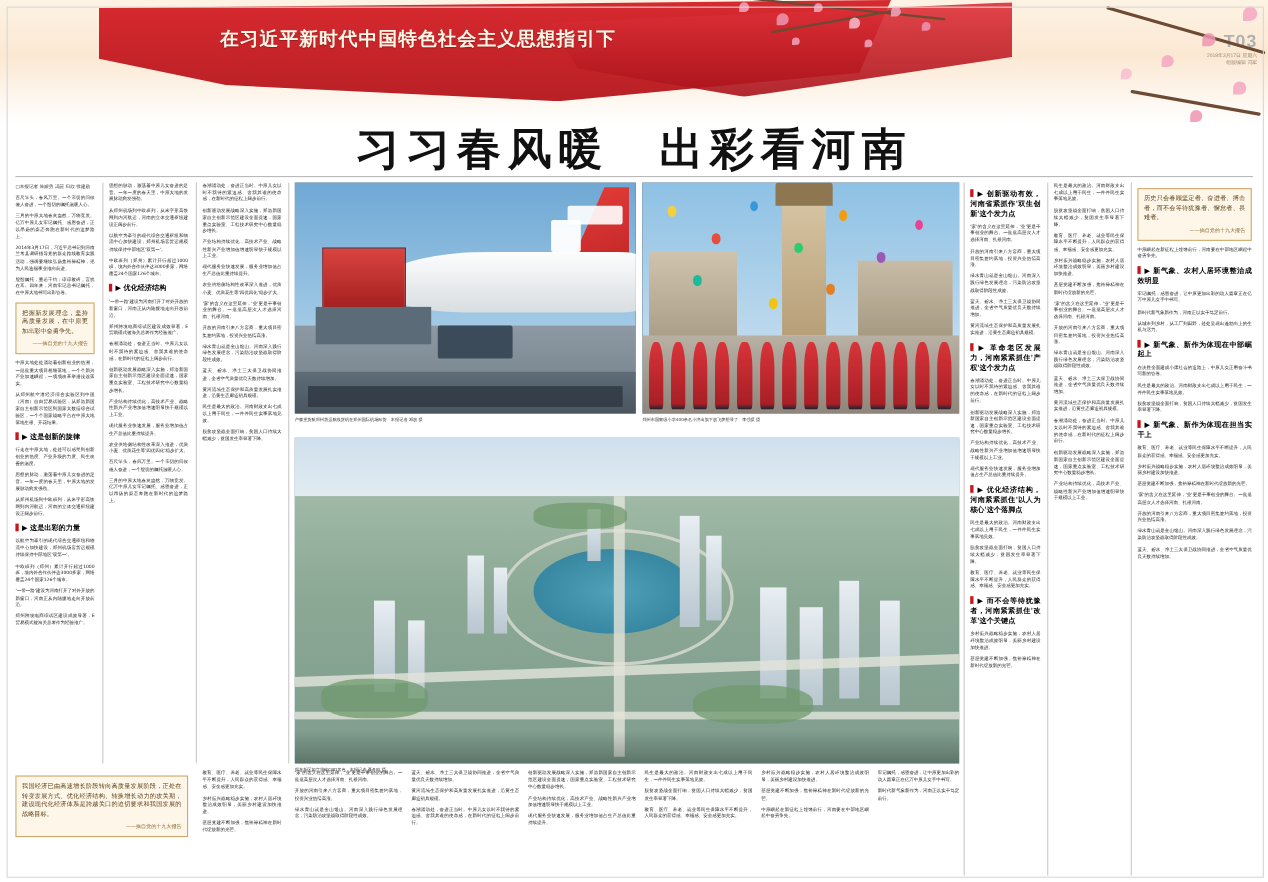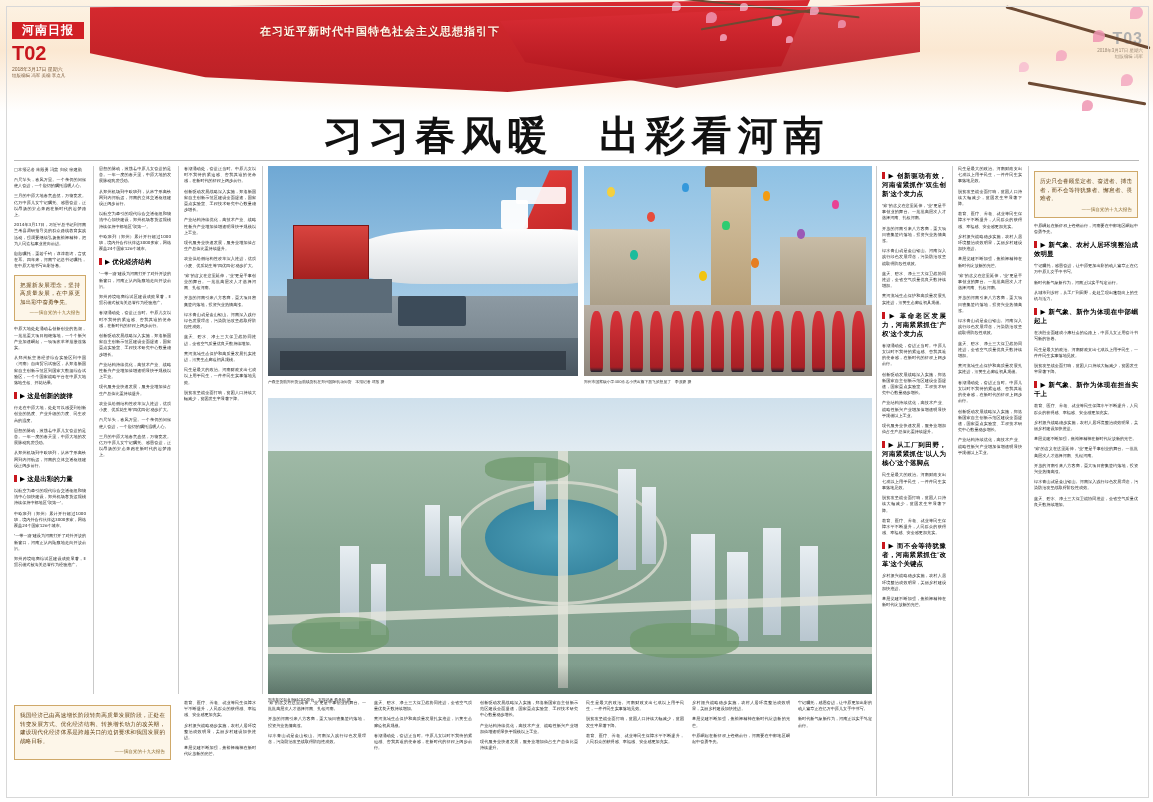--- a/index.html
+++ b/index.html
@@ -74,21 +74,21 @@
   .masthead-credit {
     color: #7a5a3a;
     font-size: 4.5px;
     line-height: 6px;
   }
   .banner-title-small {
     position: absolute;
     left: 100px; top: 24px;
     width: 560px;
     color: #fff8e7;
-    font-size: 11px;
+    font-size: 17px;
     font-weight: bold;
     letter-spacing: 1px;
     text-align: center;
     text-shadow: 0 1px 1px rgba(0,0,0,.25);
   }
   .banner-title-big {
     position: absolute;
     left: 120px; top: 46px;
     width: 540px;
     text-align: center;
@@ -267,26 +267,20 @@
 </style>
 </head>
 <body>
 
 <div class="page">
 
   <div class="banner">
     <div class="banner-red-swoosh"></div>
     <div class="banner-red-swoosh2"></div>
 
-    <div class="masthead">
-      <div class="masthead-logo">河南日报</div>
-      <div class="masthead-page">T02</div>
-      <div class="masthead-date">2018年3月17日 星期六</div>
-      <div class="masthead-credit">组版编辑 冯军 美编 李点凡</div>
-    </div>
 
     <div class="banner-title-small">在习近平新时代中国特色社会主义思想指引下</div>
 
     <div class="banner-right-page">
       <div class="num">T03</div>
       <div class="sub">2018年3月17日 星期六</div>
       <div class="sub">组版编辑 冯军</div>
     </div>
 
     <div class="blossom-branch blossom-left">
@@ -502,21 +496,21 @@
     <p class="ptext">'家'的含义在这里延伸，'业'更是干事创业的舞台。一批批高层次人才选择河南、扎根河南。</p>
     <p class="ptext">开放的河南引来八方客商，重大项目密集签约落地，投资兴业热情高涨。</p>
     <p class="ptext">绿水青山就是金山银山。河南深入践行绿色发展理念，污染防治攻坚战取得阶段性成效。</p>
     <p class="ptext">蓝天、碧水、净土三大保卫战协同推进，全省空气质量优良天数持续增加。</p>
     <p class="ptext">黄河流域生态保护和高质量发展扎实推进，沿黄生态廊道初具规模。</p>
     <div class="sub-title redbar">▶ 革命老区发展力，河南紧紧抓住'产权'这个发力点</div>
     <p class="ptext">春潮涌动处，奋进正当时。中原儿女以时不我待的紧迫感、舍我其谁的使命感，在新时代的征程上阔步前行。</p>
     <p class="ptext">创新驱动发展战略深入实施，郑洛新国家自主创新示范区建设全面提速，国家重点实验室、工程技术研究中心数量稳步增长。</p>
     <p class="ptext">产业结构持续优化，高技术产业、战略性新兴产业增加值增速明显快于规模以上工业。</p>
     <p class="ptext">现代服务业快速发展，服务业增加值占生产总值比重持续提升。</p>
-    <div class="sub-title redbar">▶ 从工厂到田野，河南紧紧抓住'以人为核心'这个落脚点</div>
+    <div class="sub-title redbar">▶ 优化经济结构，河南紧紧抓住'以人为核心'这个落脚点</div>
     <p class="ptext">民生是最大的政治。河南财政支出七成以上用于民生，一件件民生实事落地见效。</p>
     <p class="ptext">脱贫攻坚战全面打响，贫困人口持续大幅减少，贫困发生率显著下降。</p>
     <p class="ptext">教育、医疗、养老、就业等民生保障水平不断提升，人民群众的获得感、幸福感、安全感更加充实。</p>
     <div class="sub-title redbar">▶ 而不会等待犹豫者，河南紧紧抓住'改革'这个关键点</div>
     <p class="ptext">乡村振兴战略稳步实施，农村人居环境整治成效明显，美丽乡村建设加快推进。</p>
     <p class="ptext">基层党建不断加强，焦裕禄精神在新时代绽放新的光芒。</p>
   </div>
   <div class="vrule" style="left:952px; top:166px; height:630px;"></div>
 
   <div class="col" style="left:958px; top:166px; width:64px;">

